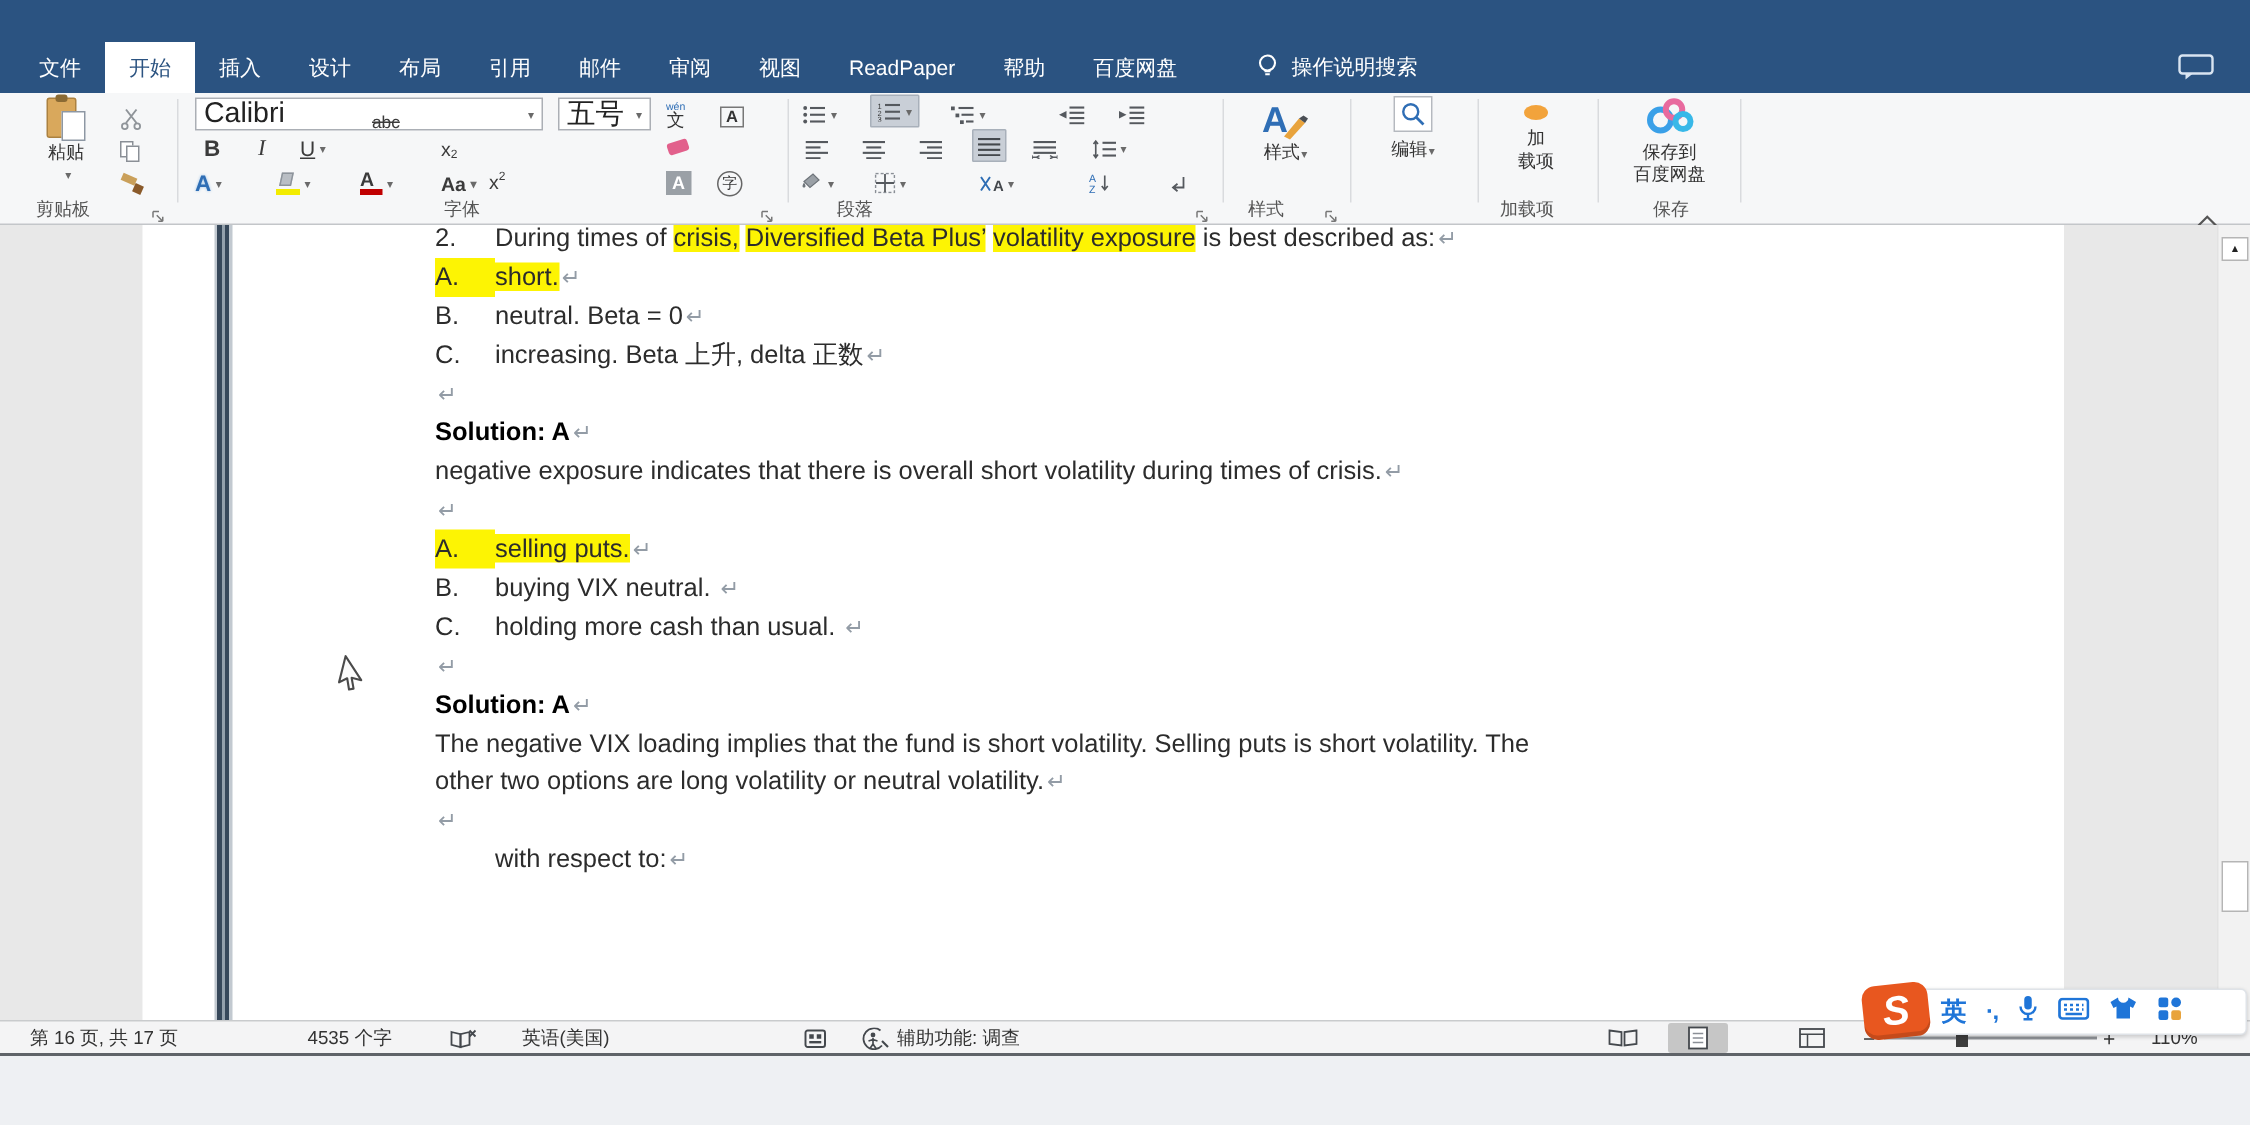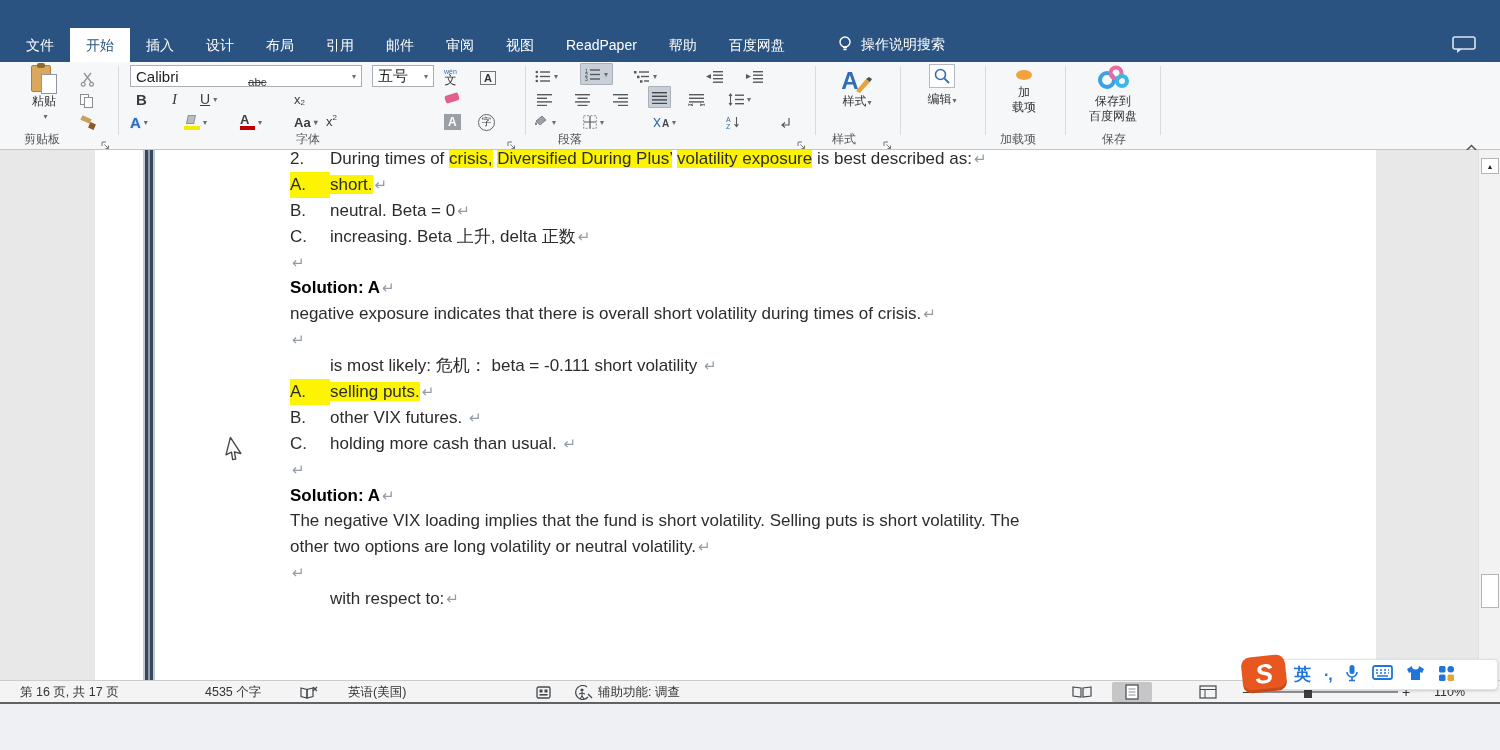--- a/index.html
+++ b/index.html
@@ -17,21 +17,21 @@
   .commenticon{position:absolute;right:24px;top:36px}
 
   
   .ribbon{position:absolute;top:62px;left:0;width:100%;height:88px;background:#f6f7f8;border-bottom:1px solid #c3c6c9}
   .gd{position:absolute;top:4px;bottom:14px;width:1px;background:#d9dbde}
   .glabel{position:absolute;bottom:1px;font-size:12px;color:#555;white-space:nowrap}
   .lau{position:absolute;bottom:3px;width:10px;height:10px}
   .rbtn{position:absolute;height:22px;display:flex;align-items:center;color:#3b3b3b;font-size:13px;white-space:nowrap}
   .dd::after{content:"▾";font-size:8px;color:#6a6a6a;margin-left:3px}
   .sel{background:#c9cfd7;border:1px solid #a8b0ba;border-radius:1px}
-  .combo{position:absolute;height:22px;background:#fff;border:1px solid #abafb5;font-size:15px;color:#222;
+  .combo{position:absolute;height:22px;background:#fff;border:1px solid #abafb5;font-size:19px;color:#222;
          display:flex;align-items:center;padding:0 5px;justify-content:space-between}
   .rbig{position:absolute;top:2px;display:flex;flex-direction:column;align-items:center;color:#333;font-size:12px;line-height:15px}
   .rbig .dd::after{margin-left:1px}
   .gB{font-weight:bold;font-size:15px}
   .gI{font-style:italic;font-family:"Liberation Serif",serif;font-size:15px}
   .gU{text-decoration:underline;font-size:14px}
   .gabc{font-size:11.5px;text-decoration:line-through}
   .subsup{position:relative;font-size:13px}
   .subsup .sm{font-size:8px;position:relative}
   .sm.lo{top:3px}.sm.hi{top:-4px}
@@ -450,31 +450,30 @@
   <span class="collapse">
     <svg width="15" height="9">
         <polyline points="1,8 7.5,1.5 14,8" stroke="#555" fill="none" stroke-width="1.5"></polyline>
       </svg>
   </span>
 
   <div class="docarea">
     <div class="page"></div>
     <div class="vline"></div>
     <div class="dlines" id="doclines">
-        <div class="dline"><span class="mk">2.</span><span>During times of </span><span class="hl">crisis,</span><span> </span><span class="hl">Diversified During Plus’</span><span> </span><span class="hl">volatility exposure</span><span> is best described as:</span><span class="pc">↵</span></div>
+        <div class="dline"><span class="mk">2.</span><span>During times of </span><span class="hl">crisis,</span><span> </span><span class="hl">Diversified Beta Plus’</span><span> </span><span class="hl">volatility exposure</span><span> is best described as:</span><span class="pc">↵</span></div>
         <div class="dline"><span class="mk hl">A.</span><span class="hl">short.</span><span class="pc">↵</span></div>
         <div class="dline"><span class="mk">B.</span><span>neutral. Beta = 0</span><span class="pc">↵</span></div>
         <div class="dline"><span class="mk">C.</span><span>increasing. Beta 上升, delta 正数</span><span class="pc">↵</span></div>
         <div class="dline"><span class="pc">↵</span></div>
         <div class="dline"><span class="b">Solution: A</span><span class="pc">↵</span></div>
         <div class="dline"><span>negative exposure indicates that there is overall short volatility during times of crisis.</span><span class="pc">↵</span></div>
         <div class="dline"><span class="pc">↵</span></div>
-        <div class="dline"><span class="mk"></span><span>is most likely:  危机：  beta = -0.111 short volatility </span><span class="pc">↵</span></div>
         <div class="dline"><span class="mk hl">A.</span><span class="hl">selling puts.</span><span class="pc">↵</span></div>
-        <div class="dline"><span class="mk">B.</span><span>other VIX futures.  </span><span class="pc">↵</span></div>
+        <div class="dline"><span class="mk">B.</span><span>buying VIX neutral.  </span><span class="pc">↵</span></div>
         <div class="dline"><span class="mk">C.</span><span>holding more cash than usual.  </span><span class="pc">↵</span></div>
         <div class="dline"><span class="pc">↵</span></div>
         <div class="dline"><span class="b">Solution: A</span><span class="pc">↵</span></div>
         <div class="dline"><span>The negative VIX loading implies that the fund is short volatility. Selling puts is short volatility. The</span></div>
         <div class="dline"><span>other two options are long volatility or neutral volatility.</span><span class="pc">↵</span></div>
         <div class="dline"><span class="pc">↵</span></div>
         <div class="dline"><span class="mk"></span><span>with respect to:</span><span class="pc">↵</span></div>
       </div>
     <span class="cursor">
       <svg width="26" height="28" viewBox="0 0 26 28" style="transform:rotate(14deg)">

